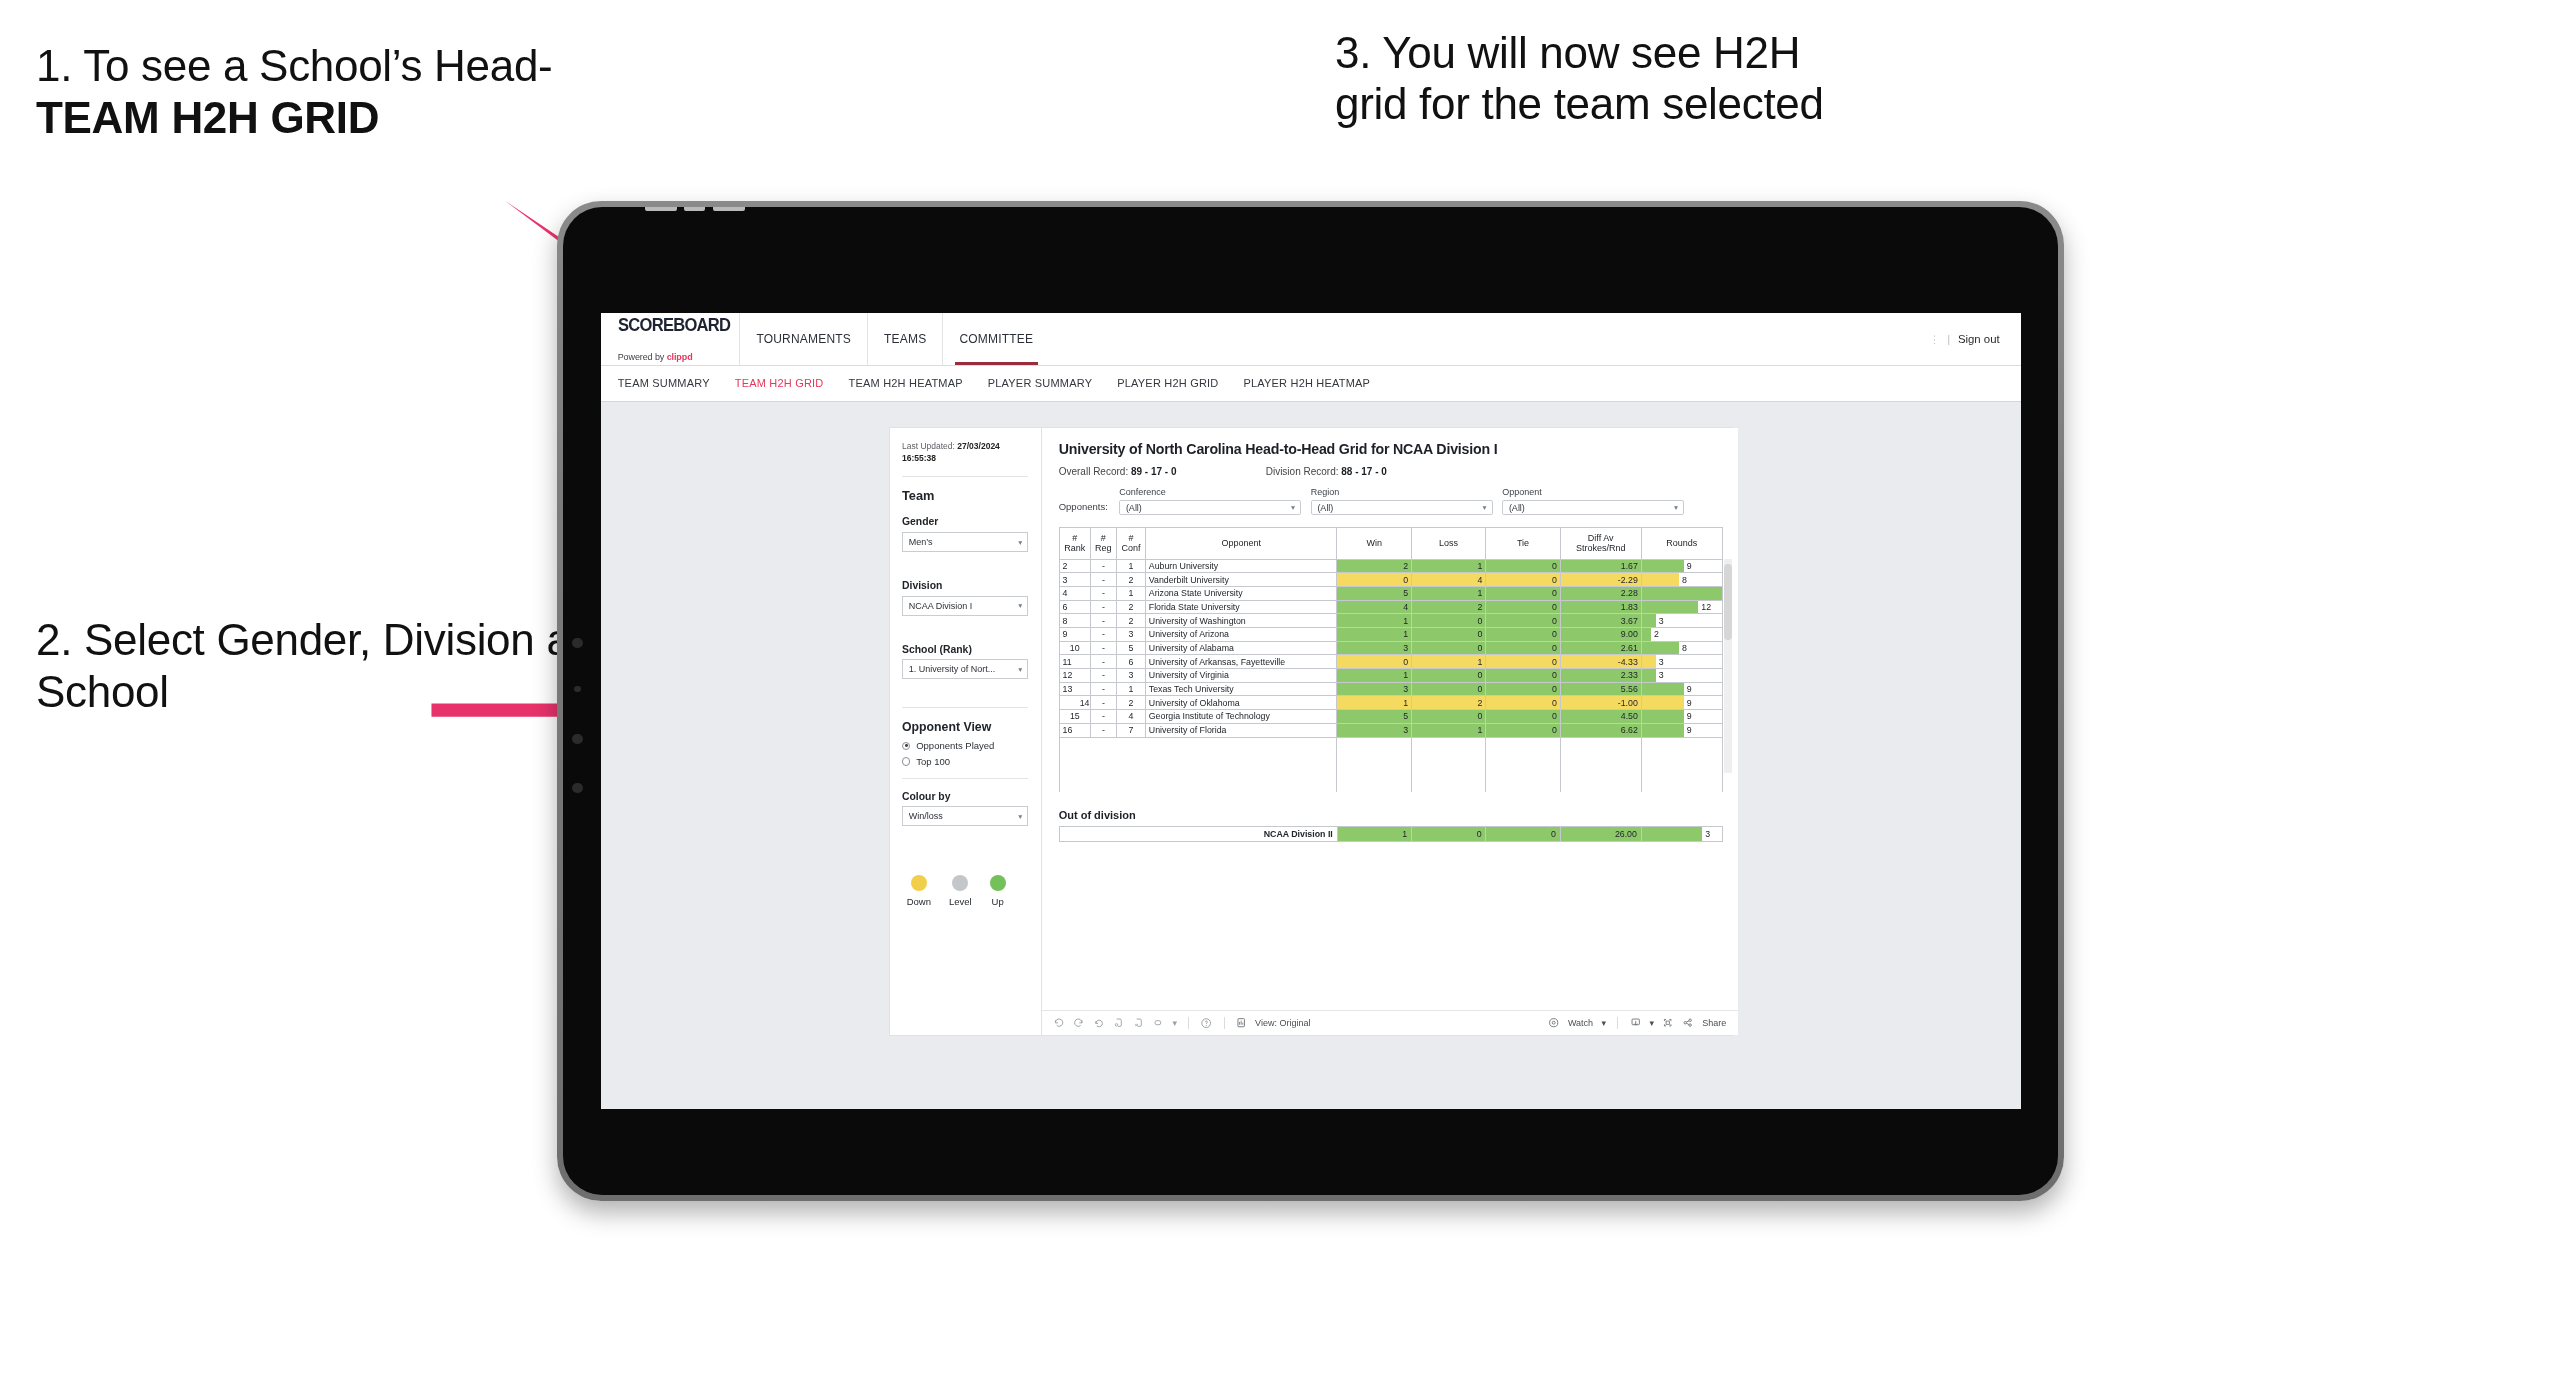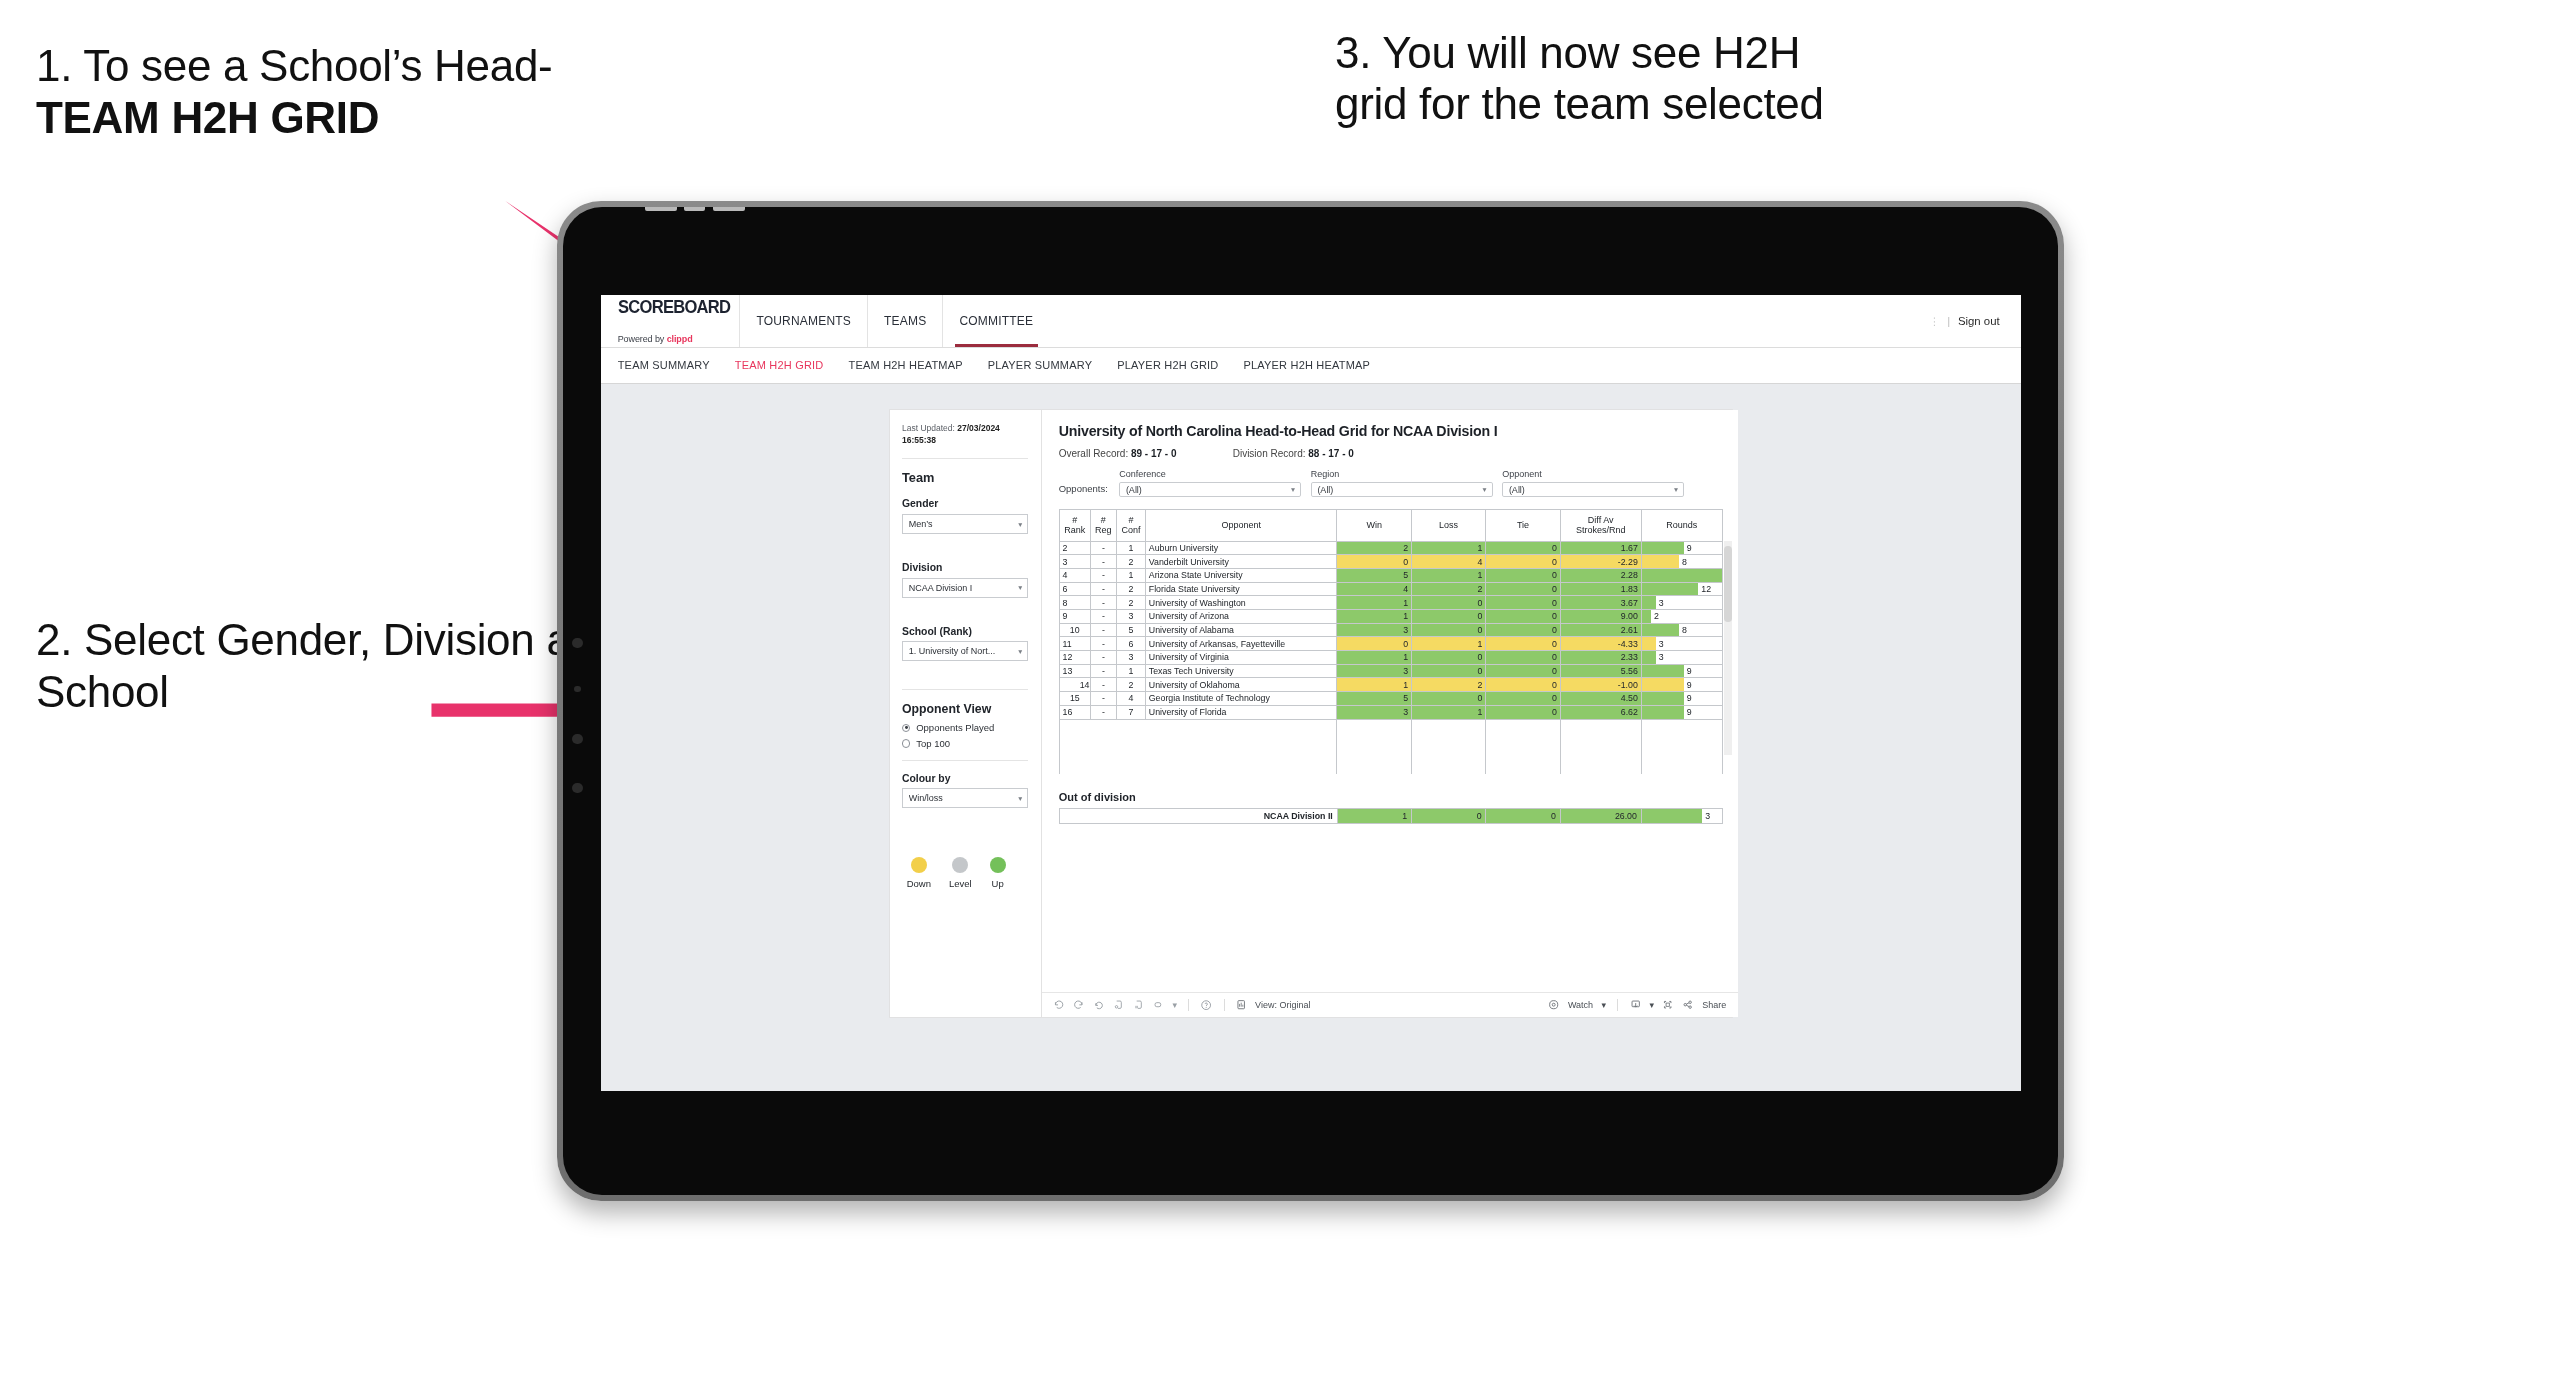--- a/index.html
+++ b/index.html
@@ -50,21 +50,21 @@
   .tbtn.b2 { left: 121px; width: 21px; }
   .tbtn.b3 { left: 150px; width: 32px; }
   .cam { position:absolute; left: 9.5px; top: 431px; width: 10.4px; height: 10.4px; border-radius:50%; background:#2b2b2b; }
   .cam.c2 { top: 479px; height:6.6px; width:6.6px; left:11.4px;}
   .cam.c3 { top: 527px; }
   .cam.c4 { top: 576px; }
 
   
   .screen {
     position:absolute;
-    left: 38px; top: 88px;
+    left: 38px; top: 106px;
     width: 1420px; height: 796px;
     background: #e9ebee;
     overflow: hidden;
   }
 
   
   .app-top {
     background:#ffffff;
     height: 53px;
     display:flex; align-items:center;
@@ -156,21 +156,21 @@
   .rdo.on::after { content:""; position:absolute; left:1.9px; top:1.9px; width:2.8px; height:2.8px; border-radius:50%; background:#3a3f45; }
   .legend { display:flex; gap: 18px; padding: 21px 0 0 4.7px; }
   .lg { text-align:center; }
   .lg .dot { width:16px; height:16px; border-radius:50%; margin:0 auto 4.7px auto; }
   .lg span { font-size:9.5px; color:#25292e; }
 
   
   .viz { flex:1; padding: 13.3px 15px 0 17px; position:relative; background:#fff; }
   .viz-title { font-size: 14.2px; color:#1d2127; font-weight:600; letter-spacing:-0.2px; margin-bottom: 8.5px; }
   .rec-row { display:flex; font-size:10px; color:#444; margin-bottom: 10.4px; }
-  .rec-row .r1 { width: 174px; }
+  .rec-row .r1 { width: 207px; }
   .rec-row b { color:#1b1f24; font-weight:700; }
 
   .filters { display:flex; align-items:flex-end; gap:9.5px; margin-bottom: 11.4px; }
   .filters .lead { font-size:9.5px; color:#3a3e44; padding-bottom:2.8px; width:51px; }
   .ffield { }
   .ffield .lab { font-size: 9px; color:#3f434a; margin-bottom:2.8px; }
   .ffield .box {
     border:0.9px solid #c9ccd0; height:15px; width: 182px;
     display:flex; align-items:center; padding:0 3.8px 0 5.7px;
     font-size:9px; color:#34383e; background:#fff; border-radius:1.9px;

